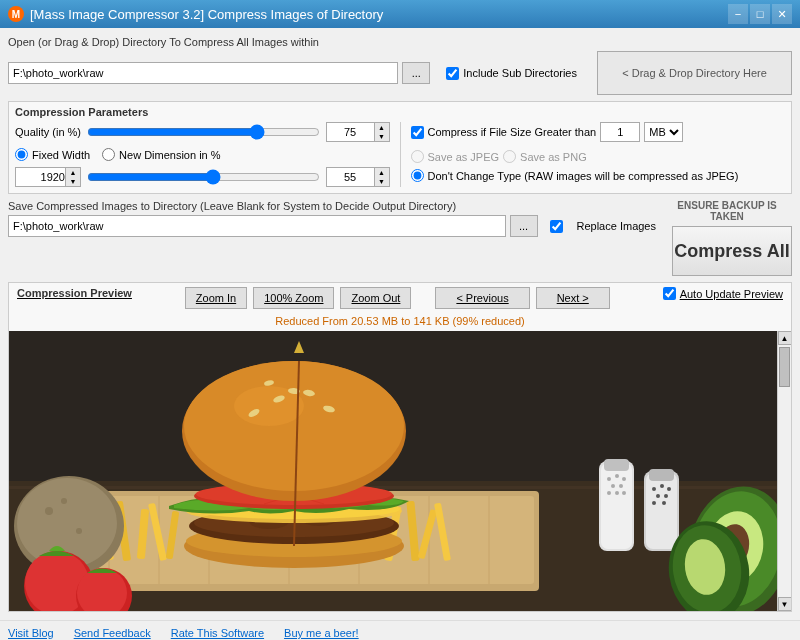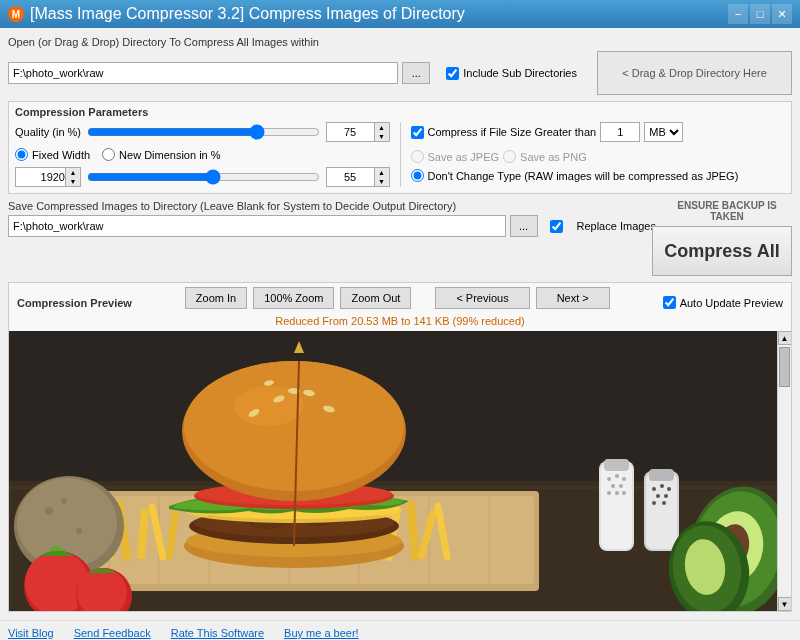--- a/index.html
+++ b/index.html
@@ -30,21 +30,21 @@
       border-radius: 50%;
       display: flex;
       align-items: center;
       justify-content: center;
       font-size: 10px;
       color: white;
       font-weight: bold;
     }
     .title-bar-text {
       flex: 1;
-      font-size: 16px;
+      font-size: 13px;
     }
     .title-bar-controls {
       display: flex;
       gap: 2px;
     }
     .title-bar-btn {
       width: 20px;
       height: 20px;
       background: rgba(255,255,255,0.2);
       border: none;
@@ -173,40 +173,41 @@
       align-items: flex-end;
       gap: 4px;
     }
     .ensure-backup-label {
       font-size: 10px;
       color: #666;
       text-align: center;
       font-weight: bold;
     }
     .compress-all-btn {
-      width: 140px;
+      width: 120px;
       height: 50px;
       background: linear-gradient(to bottom, #f5f5f5, #e0e0e0);
       border: 1px solid #aaa;
       cursor: pointer;
       font-size: 18px;
       font-weight: bold;
       color: #333;
     }
 
     
     .preview-section {
       border: 1px solid #ccc;
       background: #f8f8f8;
     }
     .preview-header {
       display: flex;
-      align-items: flex-end;
+      align-items: flex-start;
       padding: 4px 8px;
       gap: 12px;
+      text-decoration: underline;
     }
     .preview-label {
       font-size: 11px;
       color: #333;
       font-weight: bold;
     }
     .preview-btn {
       height: 22px;
       padding: 0 10px;
       background: #e1e1e1;

